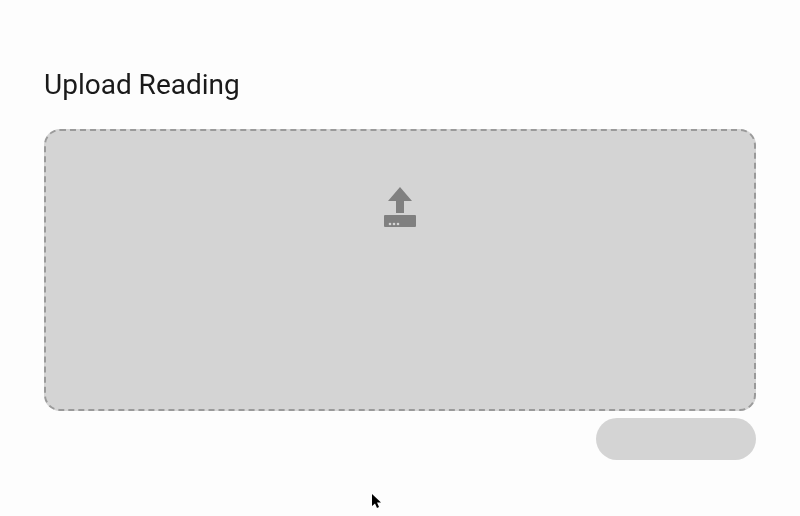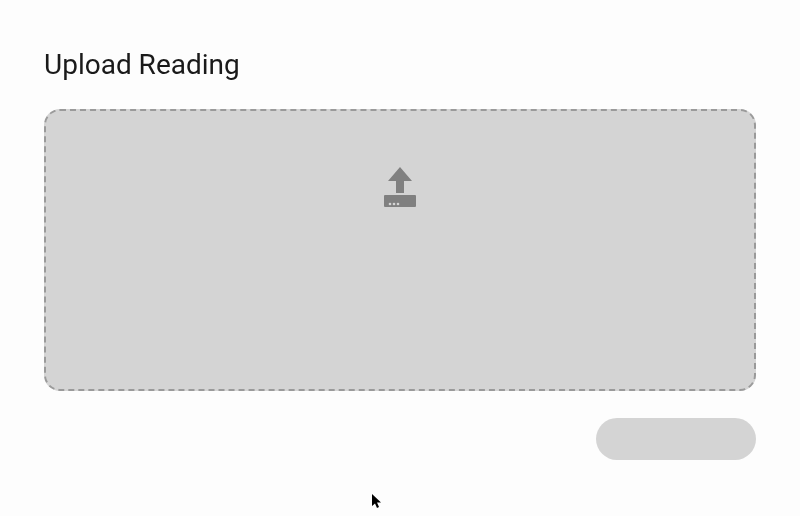--- a/index.html
+++ b/index.html
@@ -9,21 +9,21 @@
     }
     body {
       font-family: -apple-system, BlinkMacSystemFont, "Segoe UI", Roboto, Helvetica, Arial, sans-serif;
       background: #fdfdfd;
       width: 800px;
       height: 516px;
       overflow: hidden;
       position: relative;
     }
     .container {
-      padding: 48px 44px 0 44px;
+      padding: 68px 44px 0 44px;
     }
     .title {
       font-size: 28px;
       font-weight: 400;
       color: #1a1a1a;
       margin-bottom: 28px;
     }
     .dropzone {
       width: 100%;
       height: 282px;

